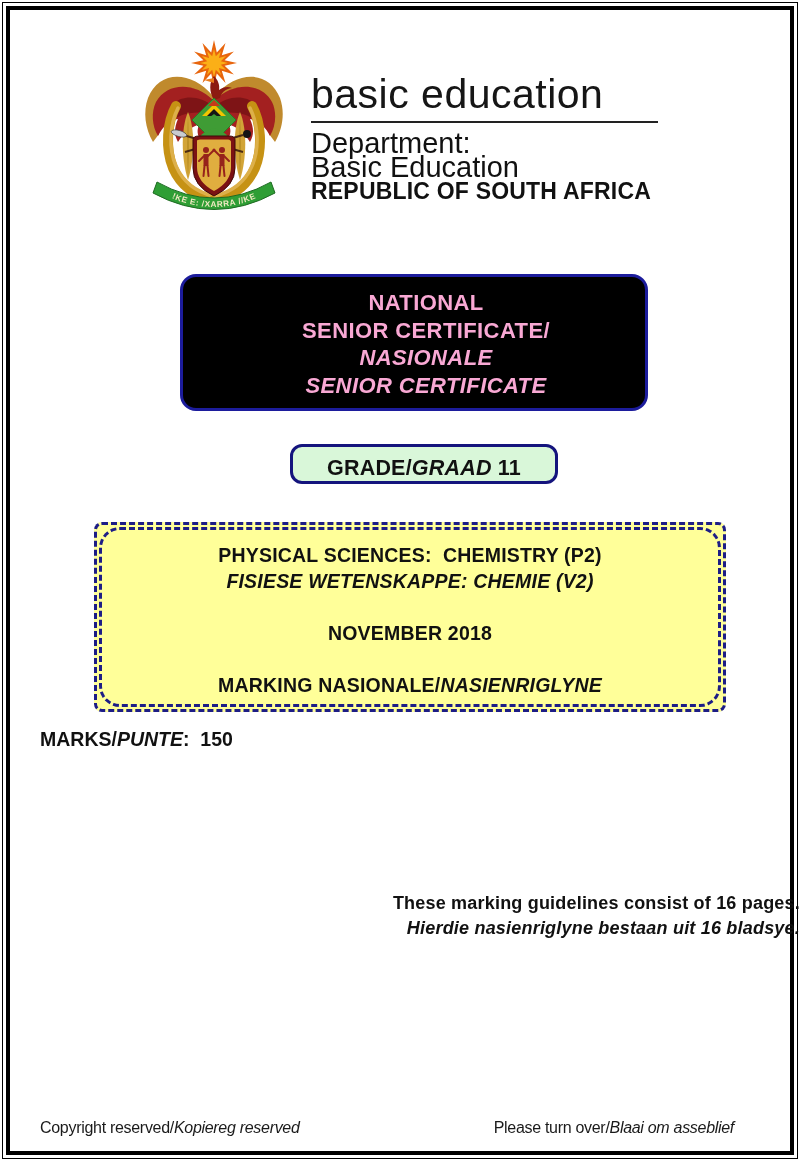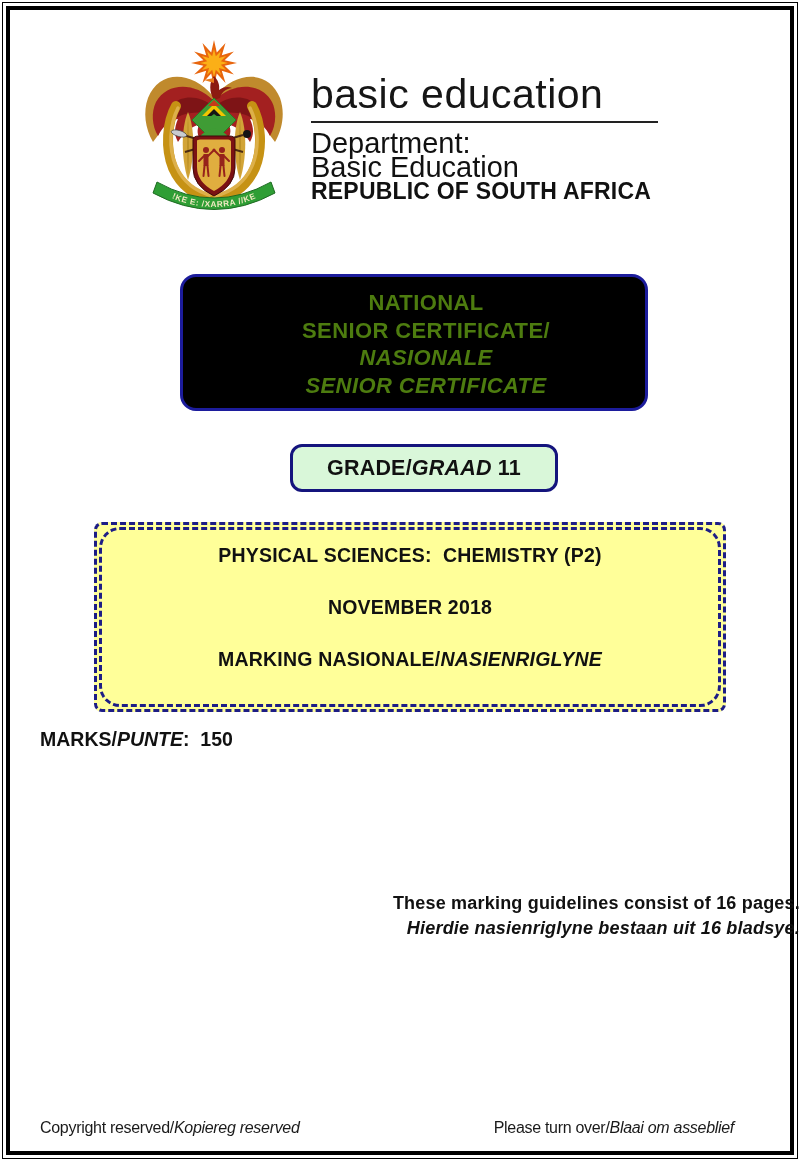--- a/index.html
+++ b/index.html
@@ -18,27 +18,27 @@
   .brand-block{position:absolute;left:311px;top:72px;width:360px;}
   .brand{font-size:41px;line-height:44px;font-weight:400;letter-spacing:.5px;color:#161616;}
   .brand-rule{width:347px;border:0;border-top:2px solid #222;margin:5px 0 8px 0;}
   .dept{font-size:29px;line-height:24px;}
   .country{font-size:23px;line-height:25px;font-weight:bold;letter-spacing:.2px;}
 
   
   .cert-box{
     position:absolute;left:180px;top:274px;width:468px;height:137px;
     background:#000;border:3px solid #1c1c9c;border-radius:16px;
-    color:#4d7c0f;text-align:center;box-sizing:border-box;padding-top:12px;
+    color:#f9a8d4;text-align:center;box-sizing:border-box;padding-top:12px;
     font-size:22px;line-height:27.5px;font-weight:bold;letter-spacing:.4px;padding-left:24px;
   }
 
   
   .grade-box{
-    position:absolute;left:290px;top:444px;width:268px;height:48px;
+    position:absolute;left:290px;top:444px;width:268px;height:40px;
     background:#d9f7d9;border:3px solid #14147d;border-radius:12px;
     box-sizing:border-box;text-align:center;
     font-size:21.5px;font-weight:bold;line-height:42px;letter-spacing:.2px;
   }
 
   
   .subject-box{
     position:absolute;left:94px;top:522px;width:632px;height:190px;
     background:#ffff99;border:3px dashed #1d1d86;border-radius:8px;
     box-sizing:border-box;
@@ -167,20 +167,21 @@
   <div class="i">SENIOR CERTIFICATE</div>
 </div>
 
 <div class="grade-box"><span class="pre"><span>GRADE/</span><span class="i">GRAAD</span><span> 11</span></span>
 </div>
 
 <div class="subject-box">
   <div class="subject-box-inner"></div>
   <div class="subject-content">
     <div class="pre">PHYSICAL SCIENCES:  CHEMISTRY (P2)</div>
+    <div class="i">FISIESE WETENSKAPPE: CHEMIE (V2)</div>
     <div class="subject-gap"></div>
     <div>NOVEMBER 2018</div>
     <div class="subject-gap"></div>
     <div><span>MARKING NASIONALE/</span><span class="i">NASIENRIGLYNE</span></div>
   </div>
 </div>
 
 <div class="marks-line"><span class="pre"><span>MARKS/</span><span class="i">PUNTE</span><span>:  </span><span>150</span></span>
 </div>
 

